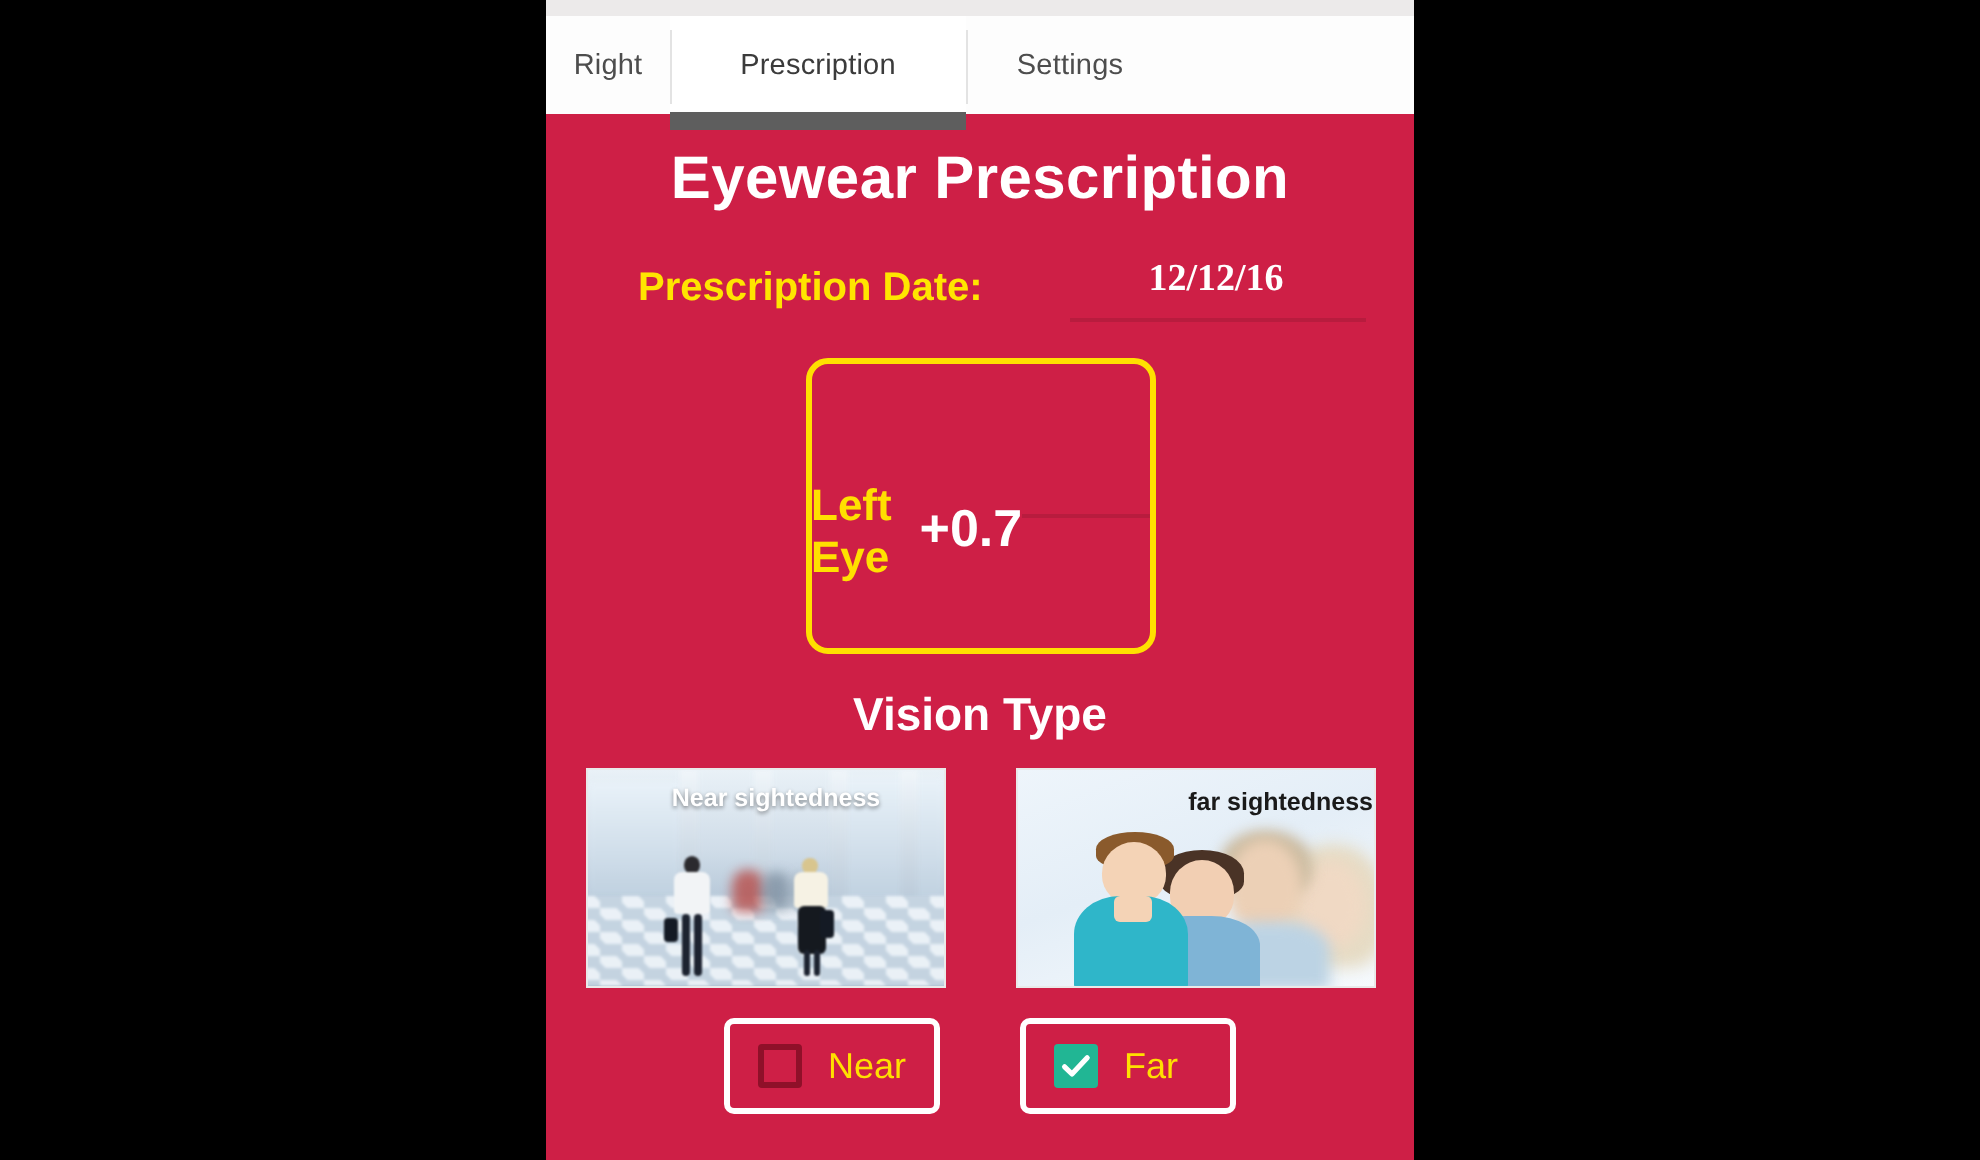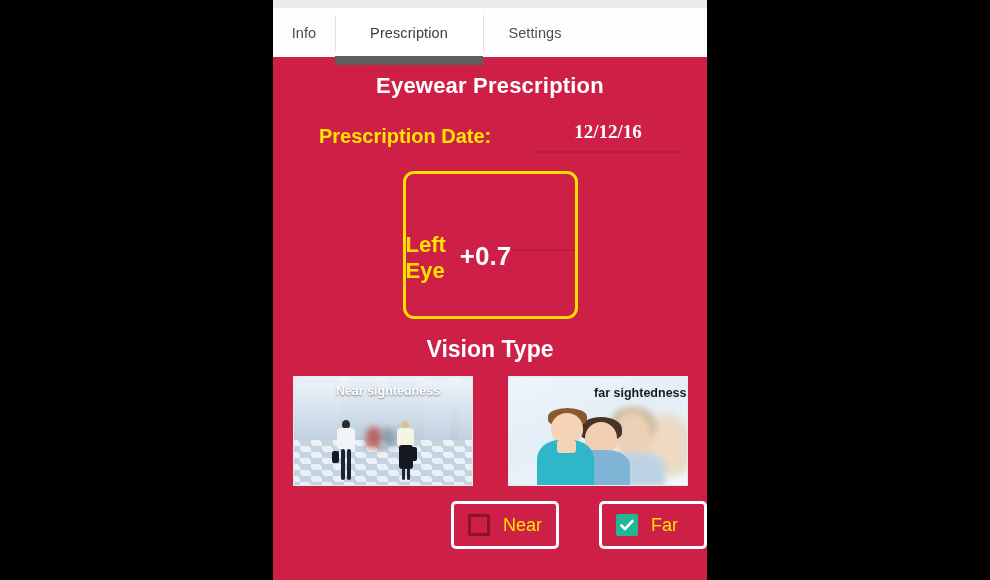--- a/index.html
+++ b/index.html
@@ -84,21 +84,21 @@
   .tab.active { color: #3b3b3b; }
   
   .content {
     position: relative;
     padding: 0;
     height: 523px;
   }
   .app-title {
     text-align: center;
     color: #ffffff;
-    font-size: 22px;
+    font-size: 30px;
     font-weight: bold;
     padding-top: 16px;
     letter-spacing: 0.2px;
   }
   .date-row {
     position: relative;
     margin: 22px 22px 0 22px;
     height: 42px;
   }
   .date-label {
@@ -264,21 +264,21 @@
     font-size: 12.5px;
     font-weight: bold;
     z-index: 6;
   }
   .face { position: absolute; border-radius: 50% 50% 45% 45%; }
   .torso { position: absolute; border-radius: 40% 40% 6% 6%; }
   .hair { position: absolute; border-radius: 50% 50% 35% 35%; }
   
   .check-row {
     display: flex;
-    justify-content: flex-end;
+    justify-content: center;
     gap: 40px;
     margin-top: 15px;
   }
   .check-box-outer {
     width: 108px;
     height: 48px;
     border: 3px solid #ffffff;
     border-radius: 5px;
     box-sizing: border-box;
     display: flex;
@@ -316,21 +316,21 @@
 
 <div class="screen">
 
   <div class="app-panel">
 
     <div class="tabbar-wrap">
       <div class="tabbar-topstrip"></div>
       <div class="tabbar">
 
         <div class="tab tab-0">
-          <span class="tab-label">Info</span>
+          <span class="tab-label">Right</span>
         </div>
 
         <div class="tab tab-1 active">
           <span class="tab-label">Prescription</span>
           <span class="tab-underline"></span>
         </div>
 
         <div class="tab tab-2">
           <span class="tab-label">Settings</span>
         </div>

